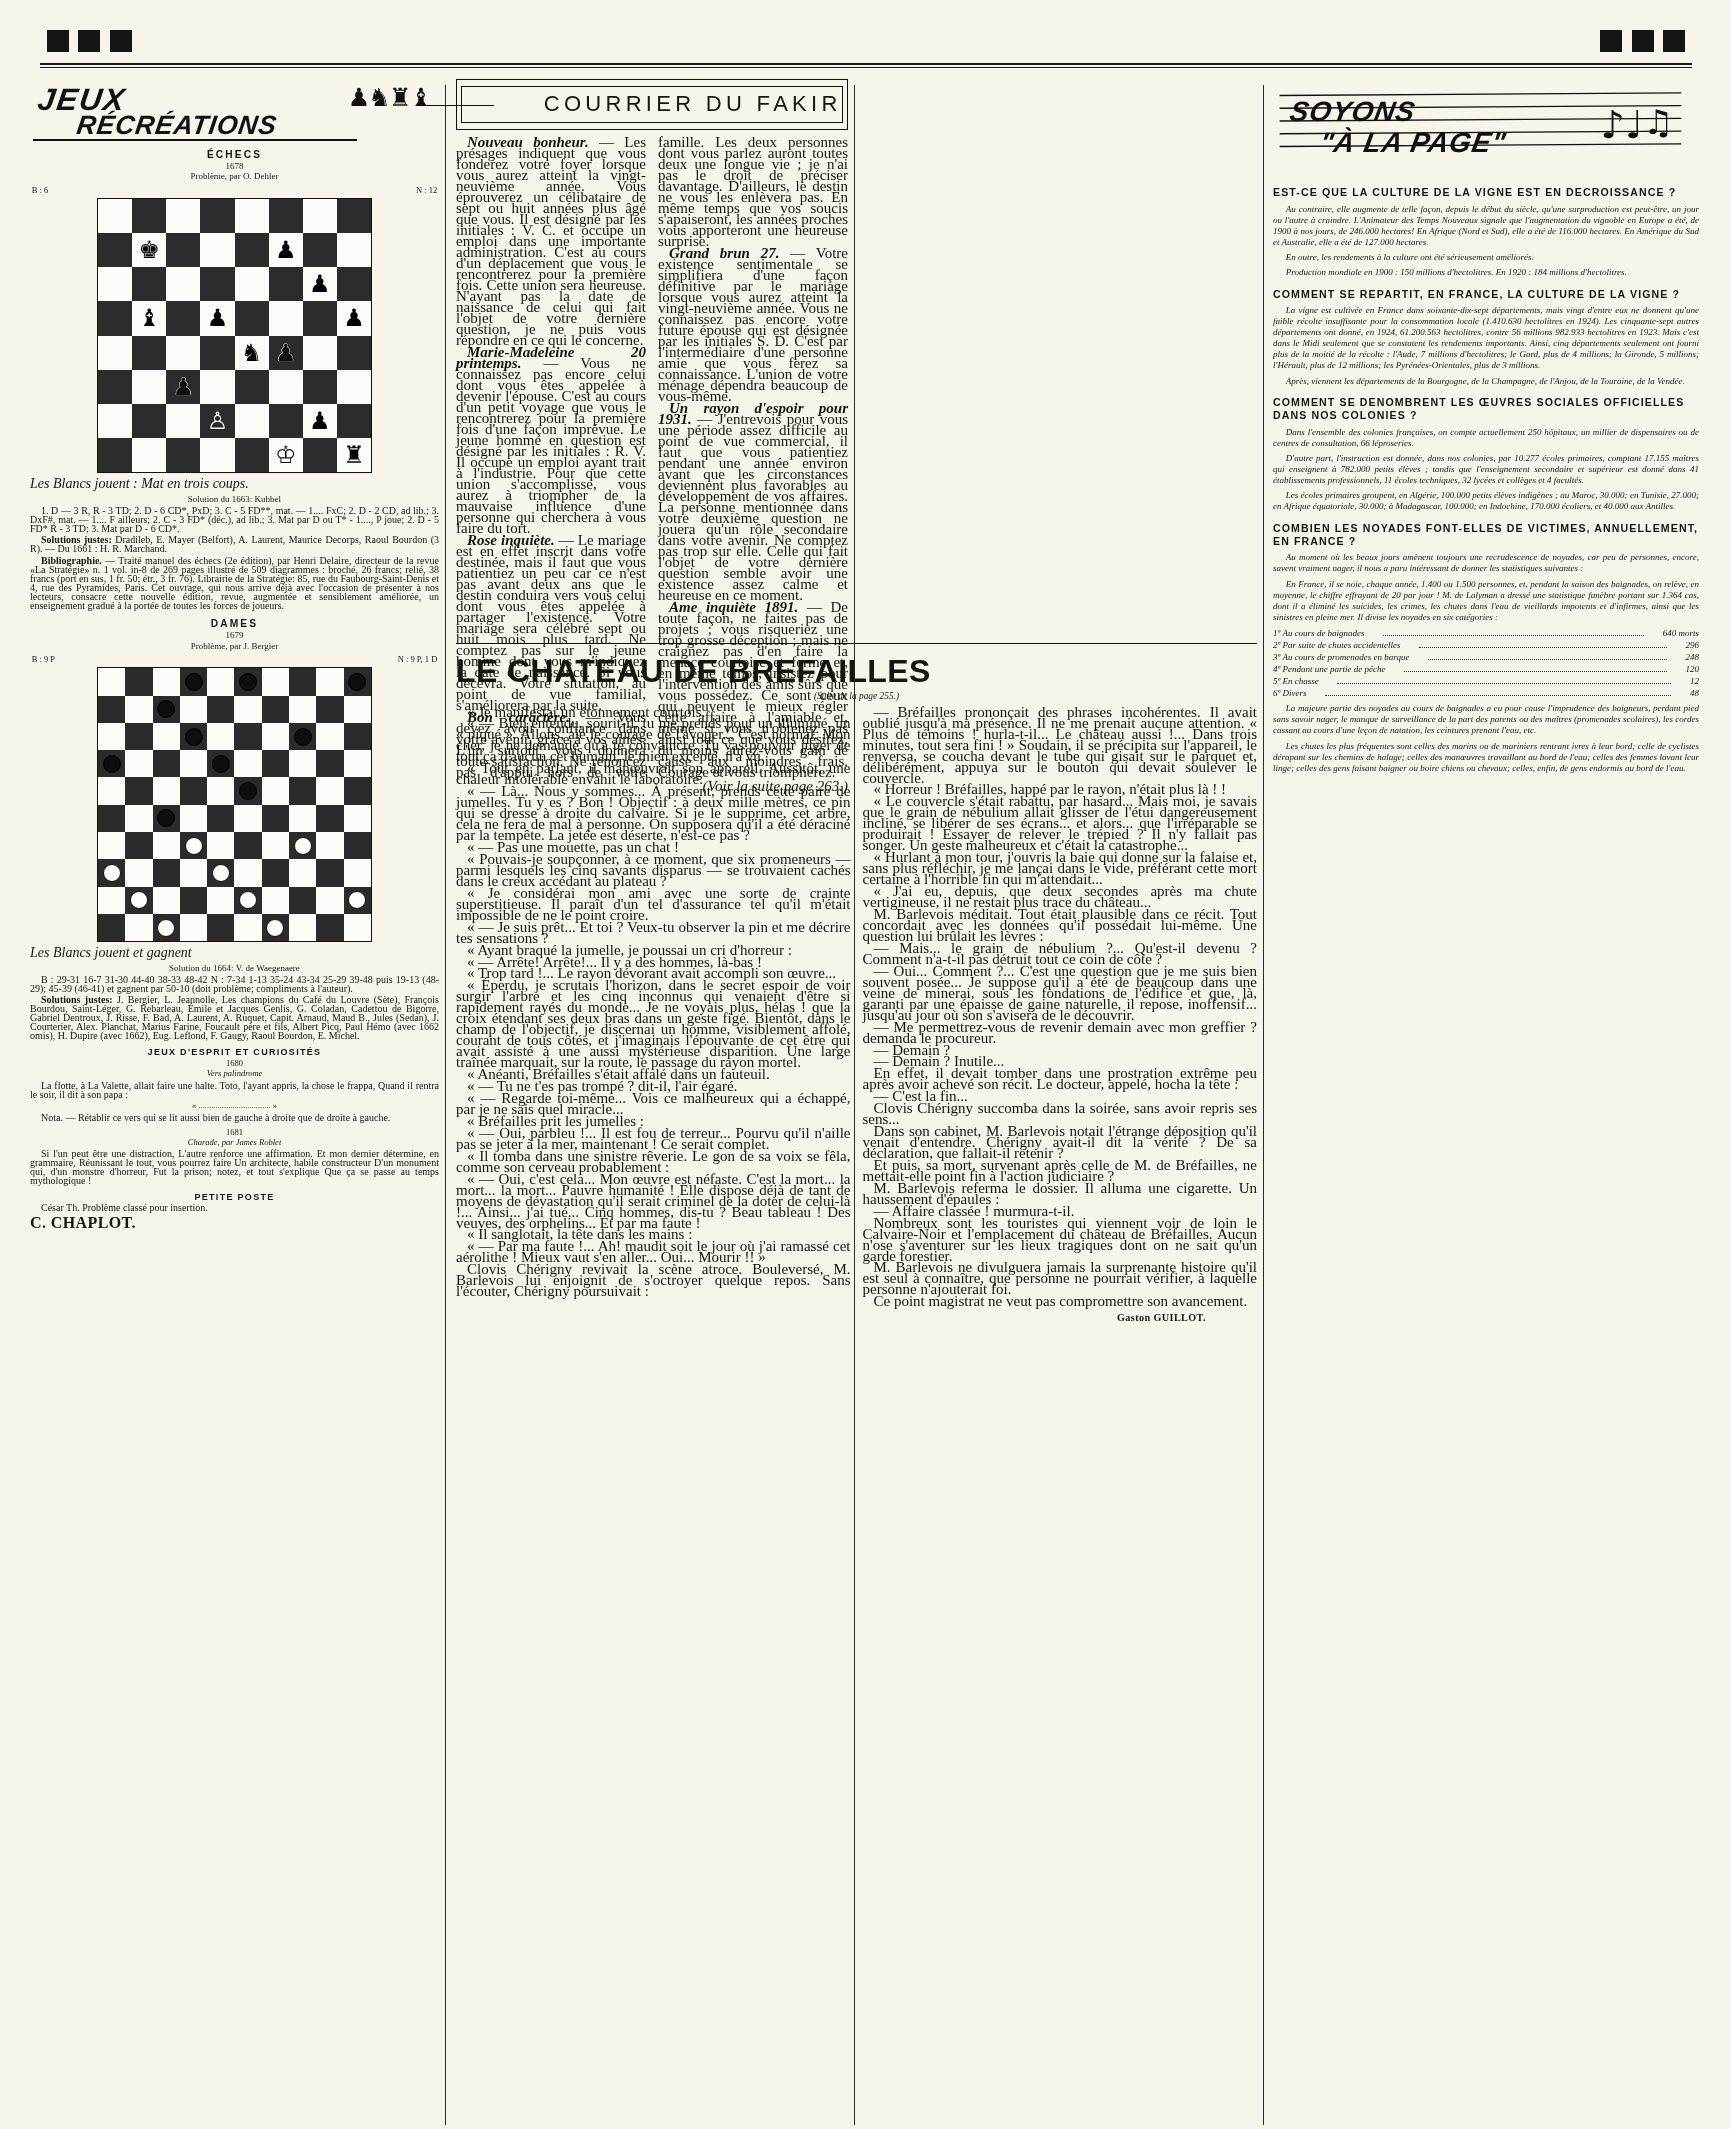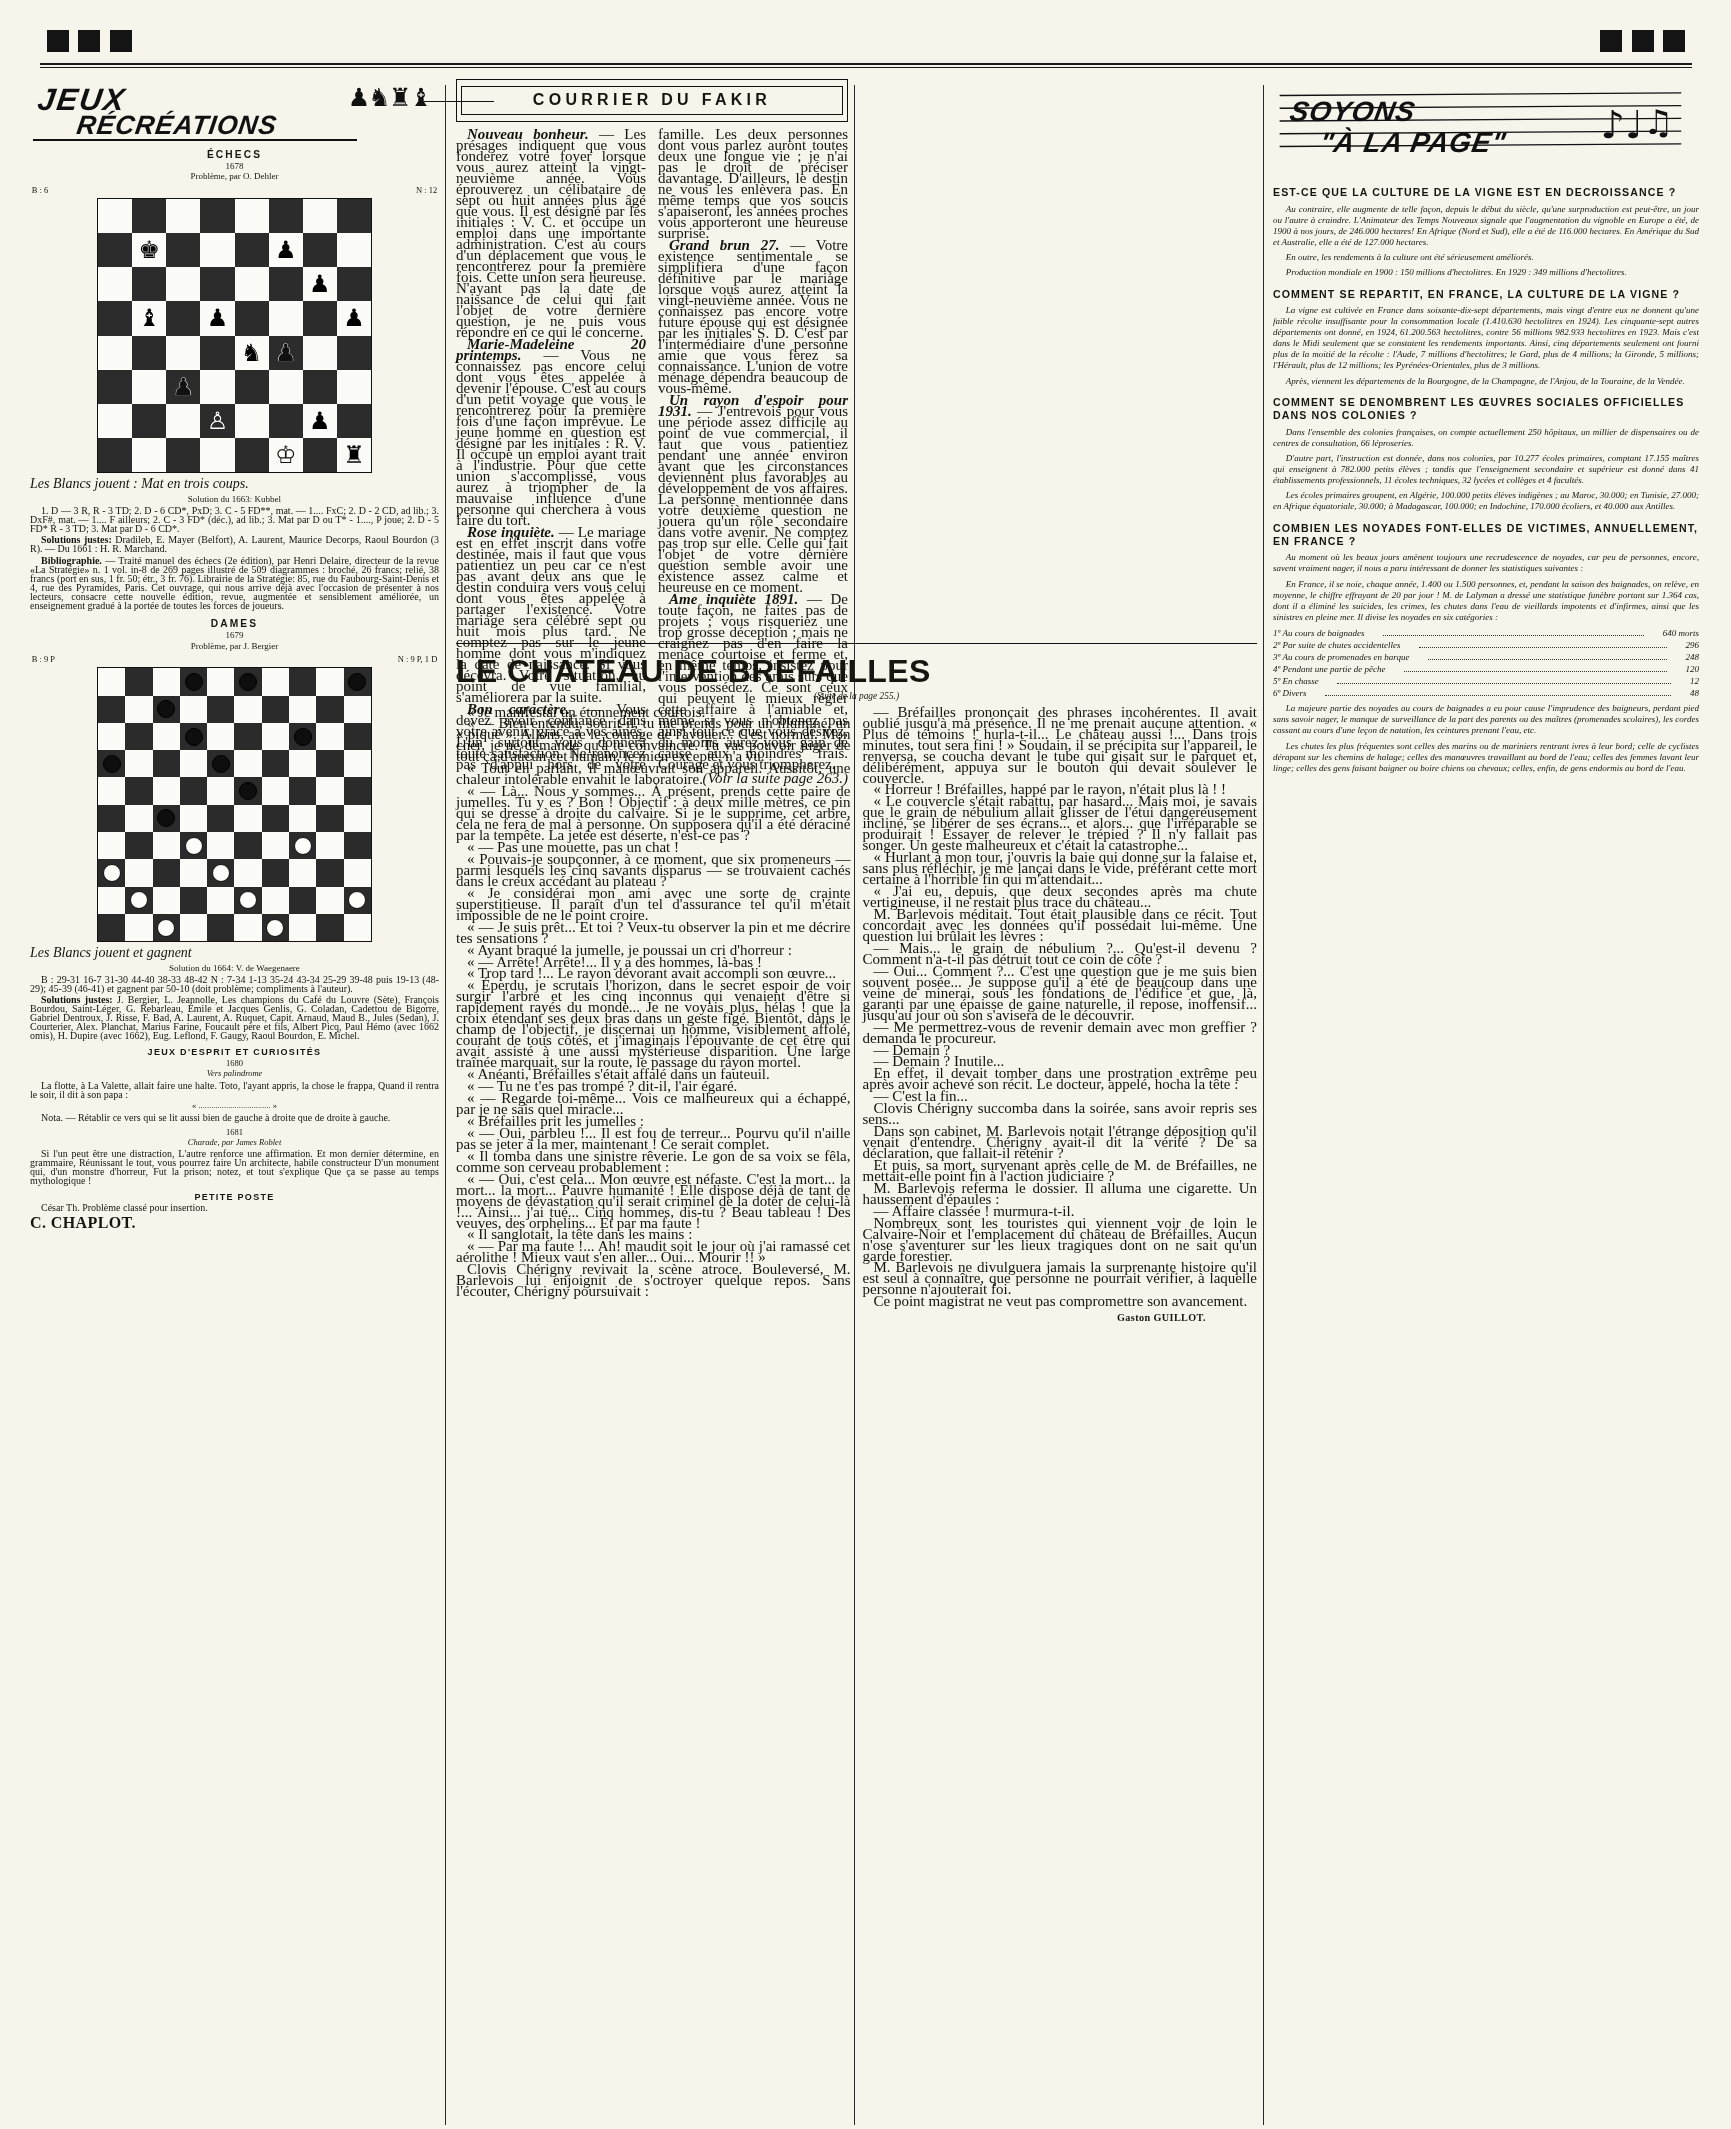--- a/index.html
+++ b/index.html
@@ -243,23 +243,24 @@
     padding: 6px 0 6.8px 0;
     text-align: center;
     margin-bottom: 6.8px;
     position: relative;
   }
   .fakir-box .inner {
     border: 0.9px solid #111;
     margin: 0 4.3px;
     padding: 4.3px 0;
     font-family: "Liberation Sans", sans-serif;
-    font-weight: bold;
-    font-size: 16px;
+    font-weight: normal;
+    font-size: 22px;
     letter-spacing: 4.3px;
+    text-align: right;
   }
   .fakir-wrap {
     position: relative;
     margin-bottom: 6px;
   }
   .fakir-dash {
     position: absolute;
     top: 50%;
     width: 72px; height: 1.3px;
     background: #111;
@@ -783,21 +784,21 @@
         <text x="860" y="110" font-size="80" fill="#111" font-family="DejaVu Sans, sans-serif">♫</text>
       </svg>
       <div class="sl1">SOYONS</div>
       <div class="sl2">"À LA PAGE"</div>
     </div>
     <div id="soyons-sections">
         <div class="q-head">EST-CE QUE LA CULTURE DE LA VIGNE EST EN DECROISSANCE ?</div>
         <div class="ital-block">
           <p>Au contraire, elle augmente de telle façon, depuis le début du siècle, qu'une surproduction est peut-être, un jour ou l'autre à craindre. L'Animateur des Temps Nouveaux signale que l'augmentation du vignoble en Europe a été, de 1900 à nos jours, de 246.000 hectares! En Afrique (Nord et Sud), elle a été de 116.000 hectares. En Amérique du Sud et Australie, elle a été de 127.000 hectares.</p>
           <p>En outre, les rendements à la culture ont été sérieusement améliorés.</p>
-          <p>Production mondiale en 1900 : 150 millions d'hectolitres. En 1929 : 349 millions d'hectolitres.</p>
+          <p>Production mondiale en 1900 : 150 millions d'hectolitres. En 1920 : 184 millions d'hectolitres.</p>
         </div>
         <div class="q-head">COMMENT SE REPARTIT, EN FRANCE, LA CULTURE DE LA VIGNE ?</div>
         <div class="ital-block">
           <p>La vigne est cultivée en France dans soixante-dix-sept départements, mais vingt d'entre eux ne donnent qu'une faible récolte insuffisante pour la consommation locale (1.410.630 hectolitres en 1924). Les cinquante-sept autres départements ont donné, en 1924, 61.200.563 hectolitres, contre 56 millions 982.933 hectolitres en 1923. Mais c'est dans le Midi seulement que se constatent les rendements importants. Ainsi, cinq départements seulement ont fourni plus de la moitié de la récolte : l'Aude, 7 millions d'hectolitres; le Gard, plus de 4 millions; la Gironde, 5 millions; l'Hérault, plus de 12 millions; les Pyrénées-Orientales, plus de 3 millions.</p>
           <p>Après, viennent les départements de la Bourgogne, de la Champagne, de l'Anjou, de la Touraine, de la Vendée.</p>
         </div>
         <div class="q-head">COMMENT SE DENOMBRENT LES ŒUVRES SOCIALES OFFICIELLES DANS NOS COLONIES ?</div>
         <div class="ital-block">
           <p>Dans l'ensemble des colonies françaises, on compte actuellement 250 hôpitaux, un millier de dispensaires ou de centres de consultation, 66 léproseries.</p>
           <p>D'autre part, l'instruction est donnée, dans nos colonies, par 10.277 écoles primaires, comptant 17.155 maîtres qui enseignent à 782.000 petits élèves ; tandis que l'enseignement secondaire et supérieur est donné dans 41 établissements professionnels, 11 écoles techniques, 32 lycées et collèges et 4 facultés.</p>

